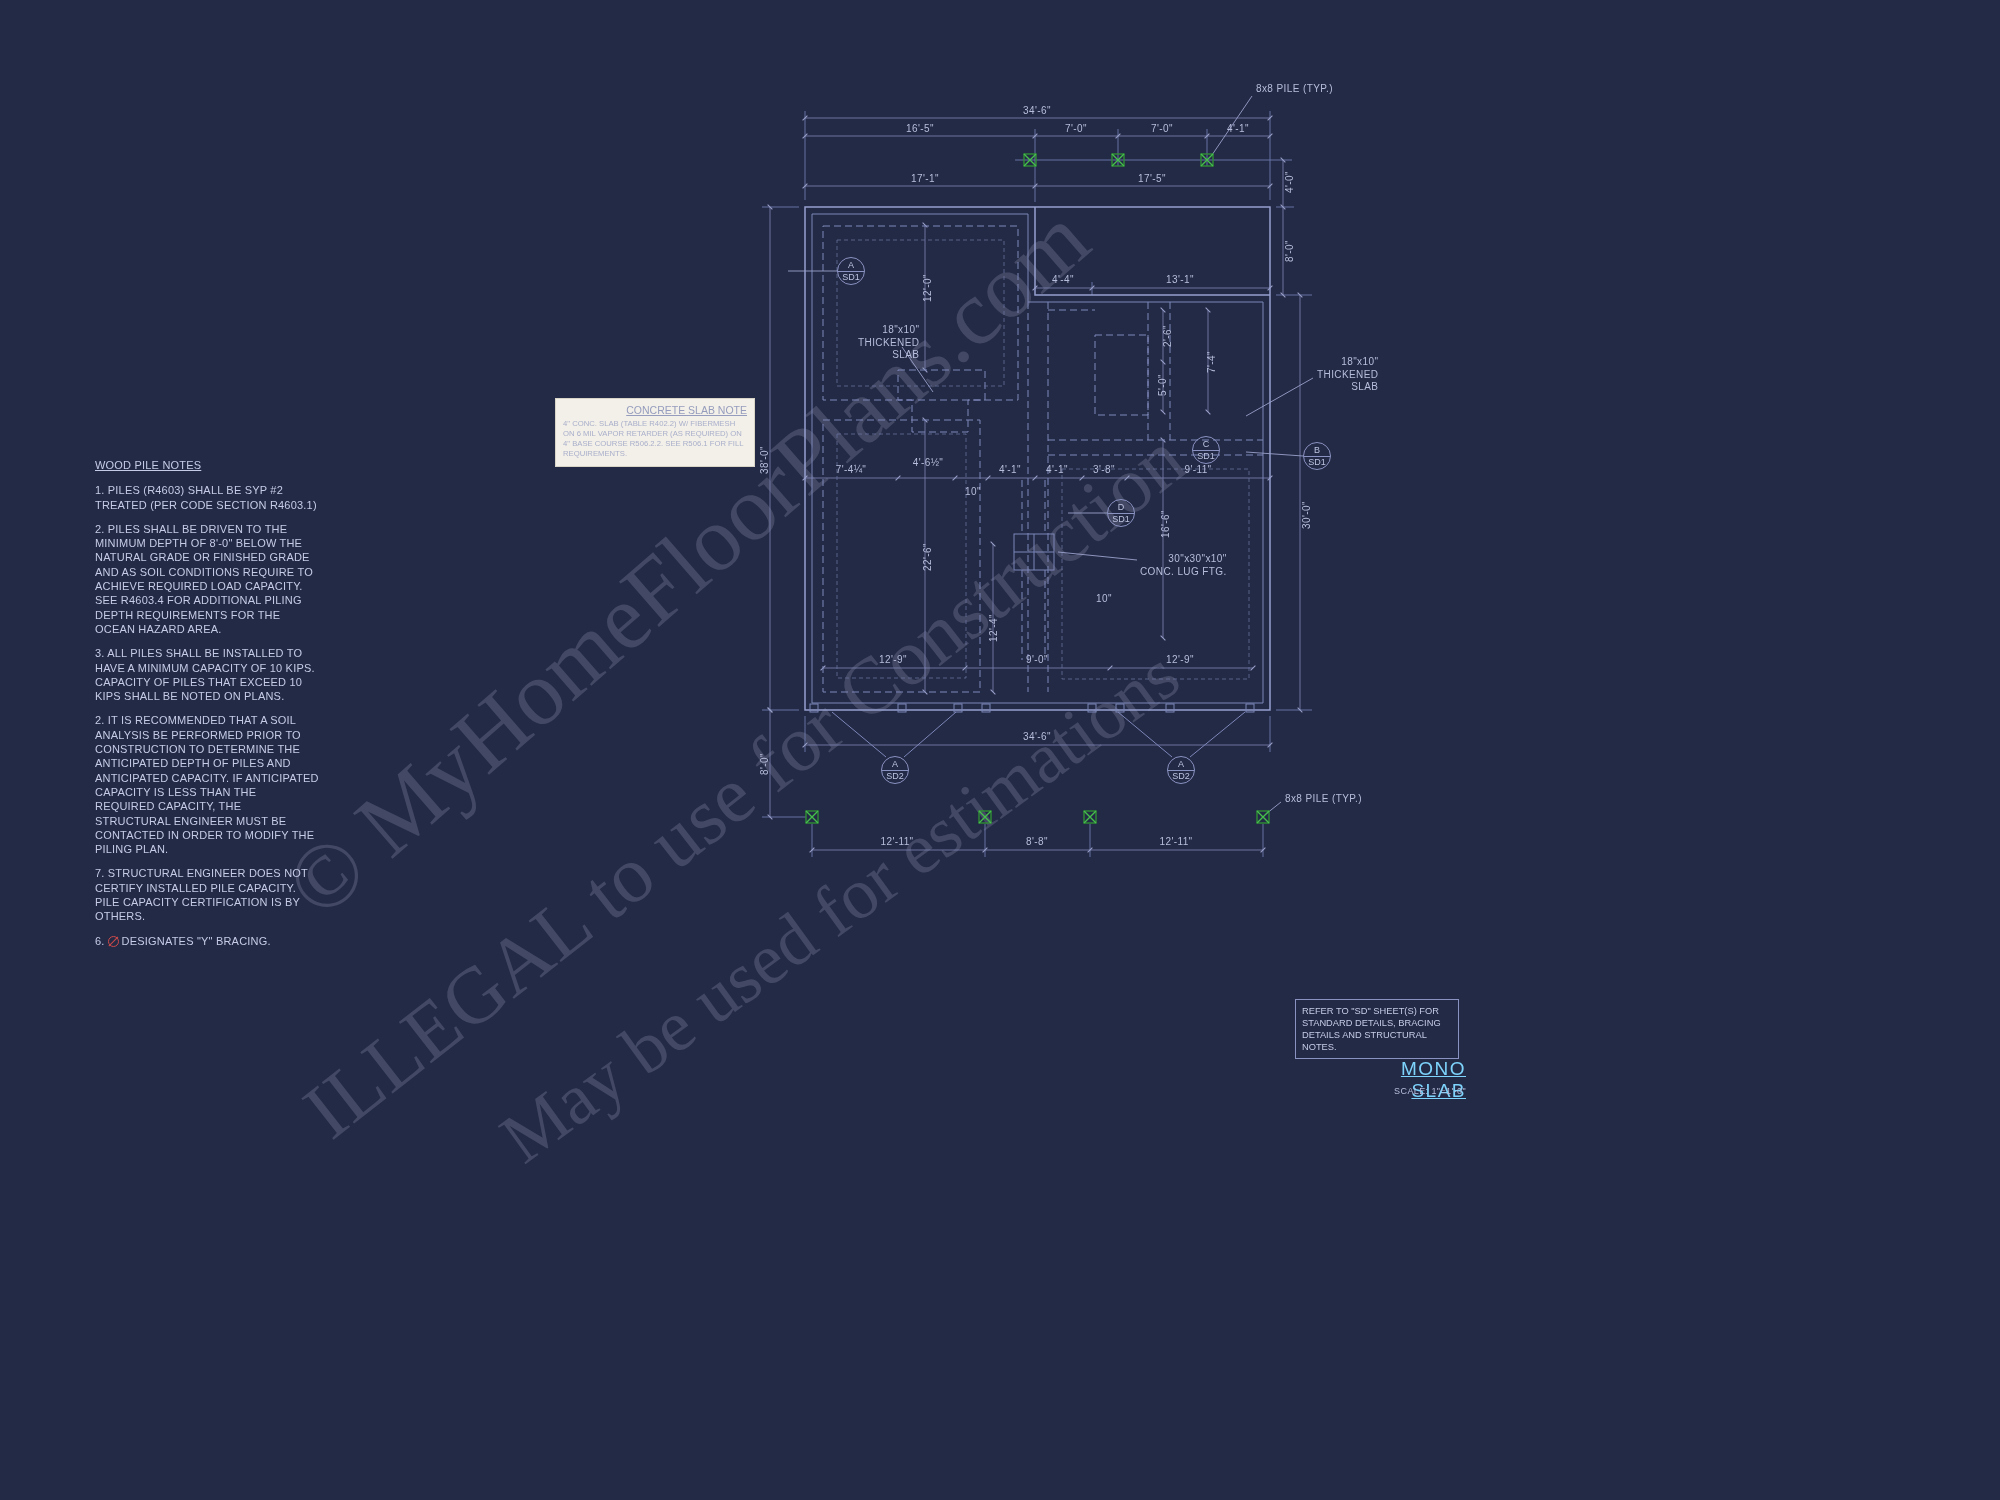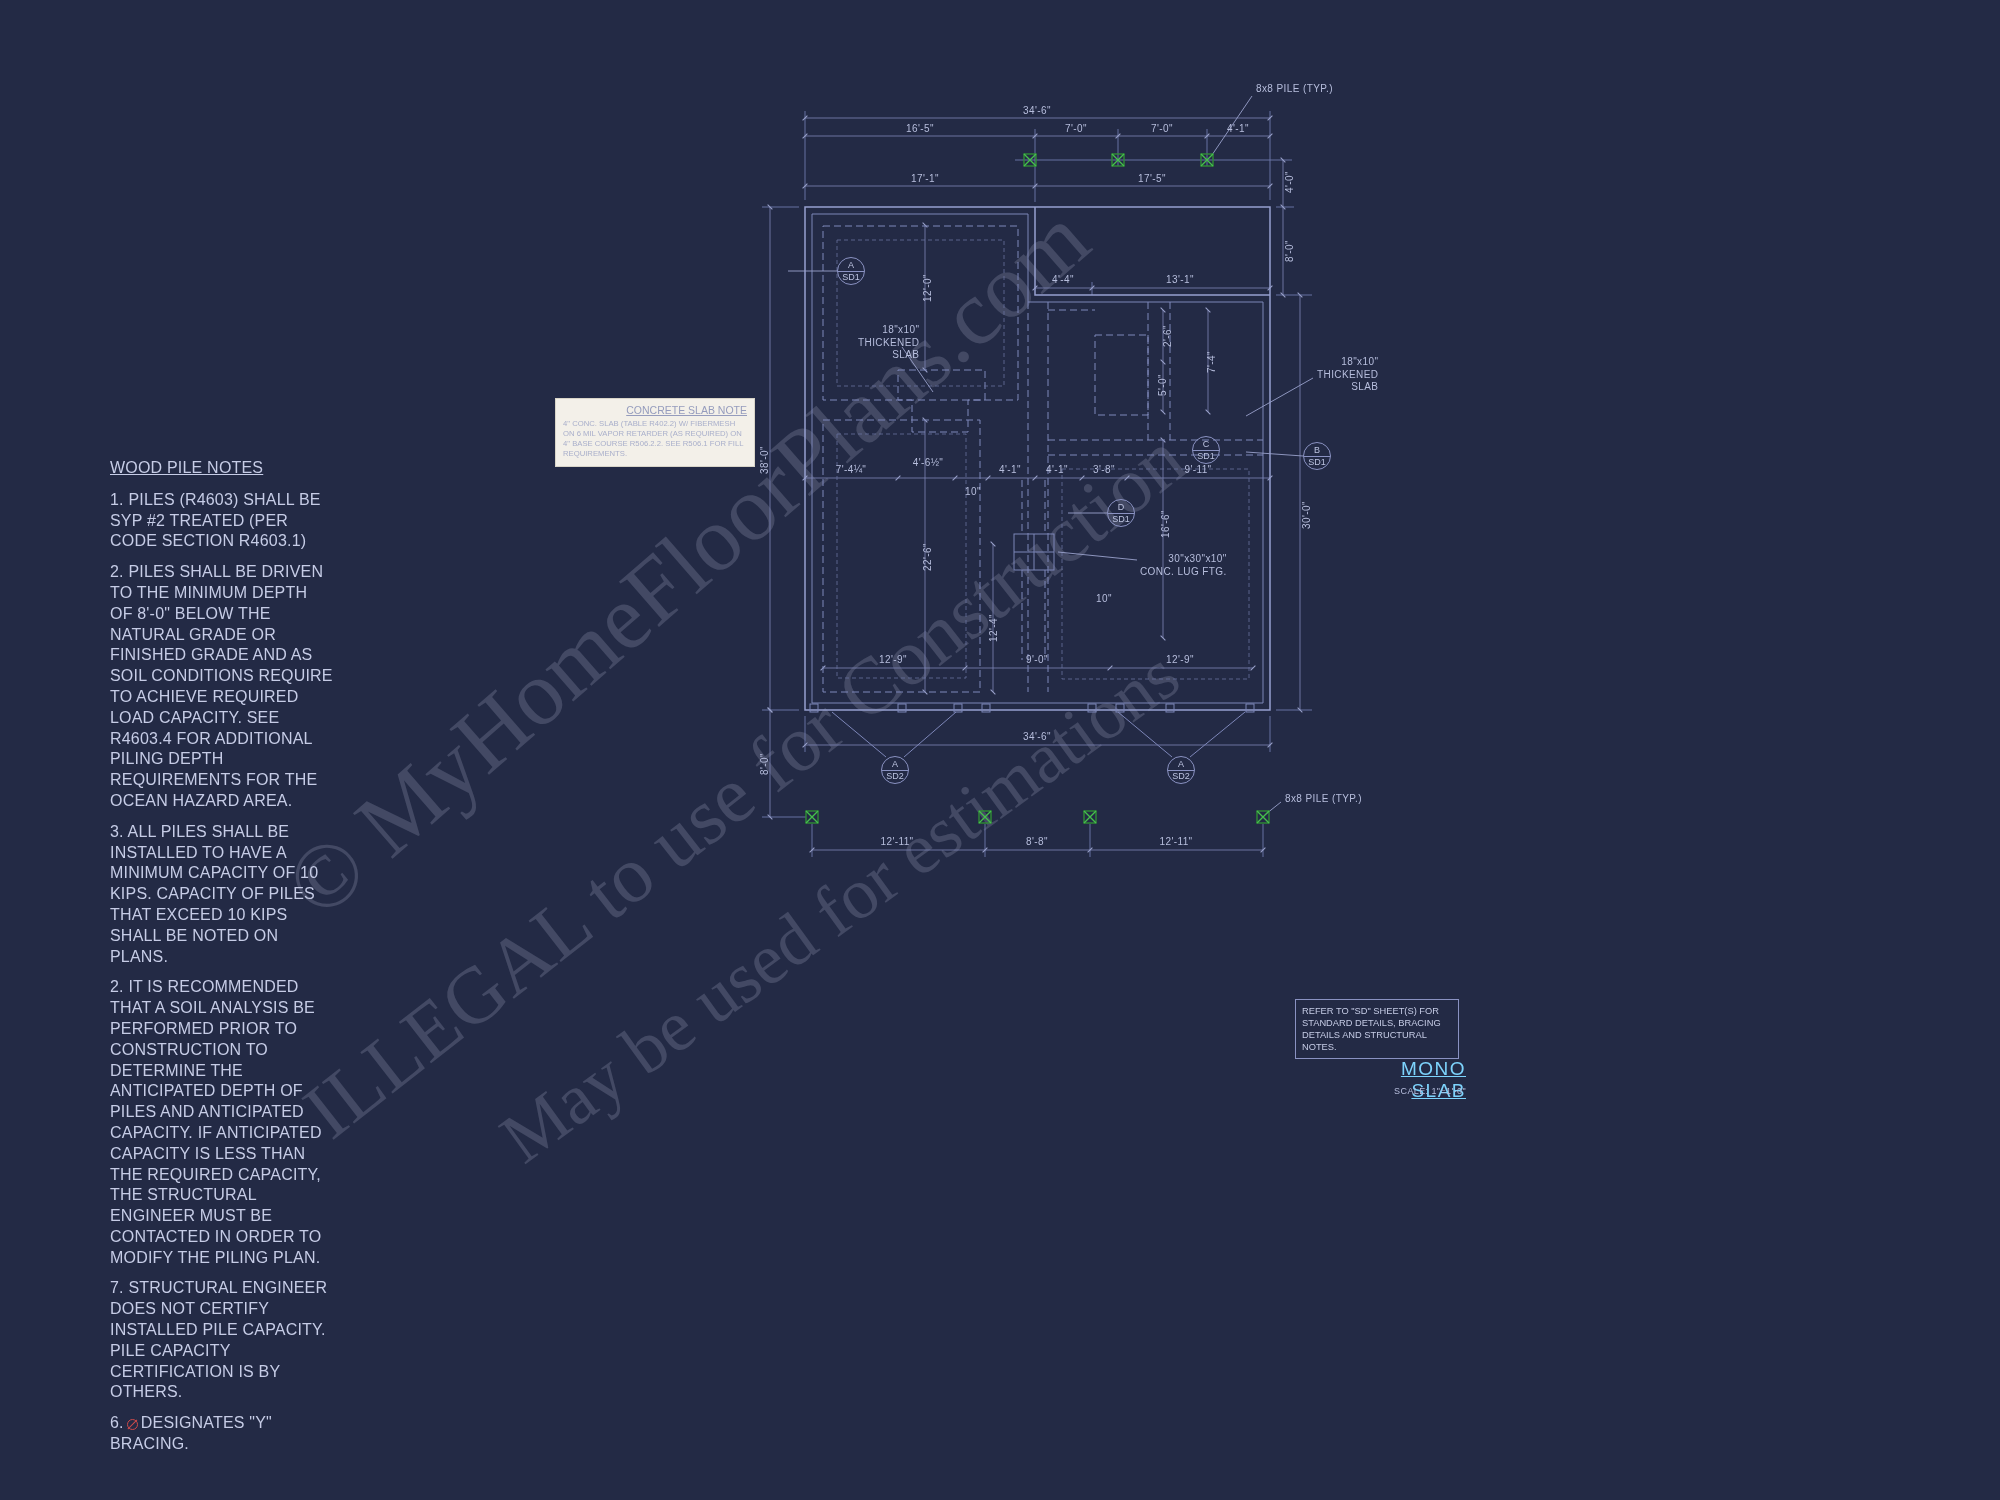--- a/index.html
+++ b/index.html
@@ -27,21 +27,21 @@
   .dim.rot{transform:translate(-50%,-50%) rotate(-90deg)}
   .dim.callout{transform:translate(0,-50%);text-align:right}
   .marker{position:absolute;width:28px;height:28px;border:1.1px solid #8a92c2;border-radius:50%;
           transform:translate(-50%,-50%);display:flex;flex-direction:column;font-size:9px;
           color:#bcc3e0;text-align:center}
   .marker .lt{flex:1;display:flex;align-items:flex-end;justify-content:center;
               border-bottom:1px solid #8a92c2;line-height:1;padding-bottom:1px}
   .marker .sh{flex:1;line-height:1;padding-top:1px}
   .pile{position:absolute;width:14px;height:14px;transform:translate(-50%,-50%)}
   
-  .notes{position:absolute;left:110px;top:458px;width:224px;font-size:16px;line-height:1.3;
+  .notes{position:absolute;left:95px;top:458px;width:224px;font-size:11px;line-height:1.3;
          color:#c6cce6;letter-spacing:.2px}
   .notes-title{text-decoration:underline;margin-bottom:11px}
   .notes p{margin-bottom:10px}
   .nosign{display:inline-block;width:11px;height:11px;border:1.3px solid #cc4a4a;border-radius:50%;
           position:relative;vertical-align:-2px;margin:0 3px}
   .nosign::after{content:"";position:absolute;left:-2px;top:4px;width:13px;height:1.3px;
                  background:#cc4a4a;transform:rotate(-45deg)}
   
   .conc-note{position:absolute;left:556px;top:399px;width:198px;background:#f3f0e9;
              padding:5px 7px 6px;box-shadow:0 0 0 1px #d8d4c8}

